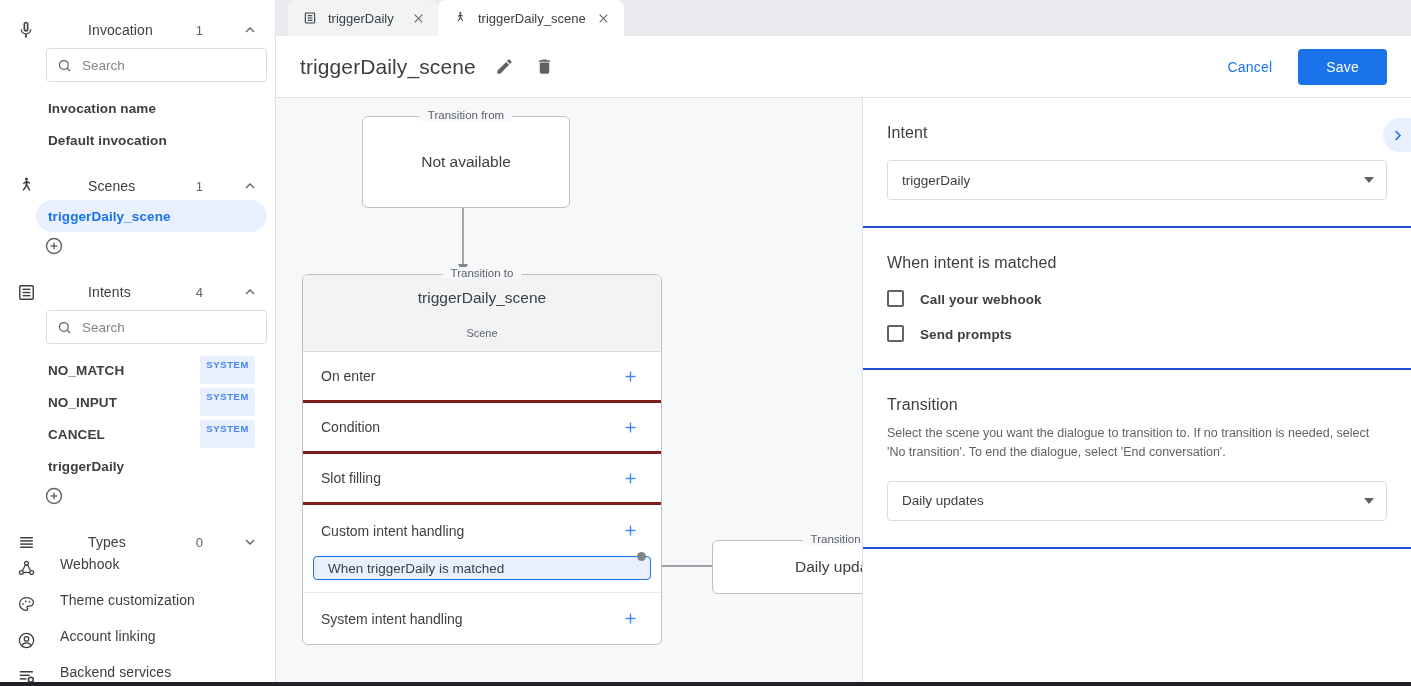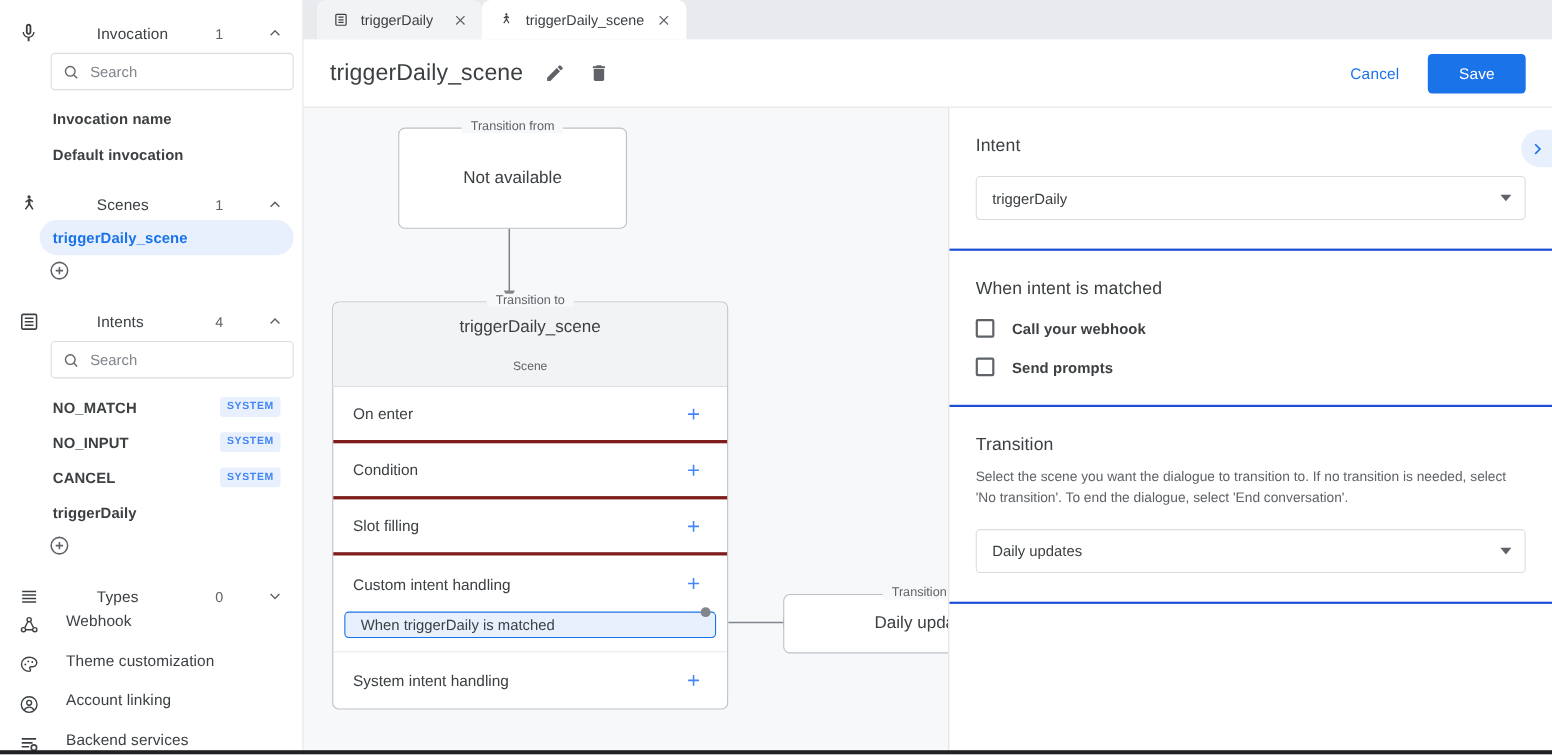--- a/index.html
+++ b/index.html
@@ -47,21 +47,21 @@
   .sub-item {
     display: flex; align-items: center; height: 32px;
     margin: 0 8px 0 36px; padding: 0 12px; border-radius: 16px;
     font-size: 13.5px; font-weight: bold; color: #3c4043; cursor: pointer;
     letter-spacing: .1px;
   }
   .sub-item.selected { background: #e8f0fe; color: #1a73e8; }
   .sub-item .si-label { flex: 1 1 auto; }
   .badge-system {
     background: #e8f0fe; color: #4285f4; font-size: 9.5px; font-weight: bold;
-    letter-spacing: .6px; border-radius: 3px; padding: 3px 6px 4px 6px;
+    letter-spacing: .6px; border-radius: 3px; padding: 3px 6px 14px 6px;
   }
   .add-row { padding: 4px 0 6px 44px; }
   .add-btn { width: 20px; height: 20px; color: #5f6368; cursor: pointer; display:block;}
 
   .nav-simple { display: flex; align-items: flex-start; height: 36px; padding: 0 16px 0 14px; cursor: pointer; }
 
   
   .main { flex: 1 1 auto; display: flex; flex-direction: column; position: relative; height: 686px; }
 
   .tabbar { height: 36px; background: #e8eaed; display: flex; align-items: flex-end; padding-left: 12px; }

